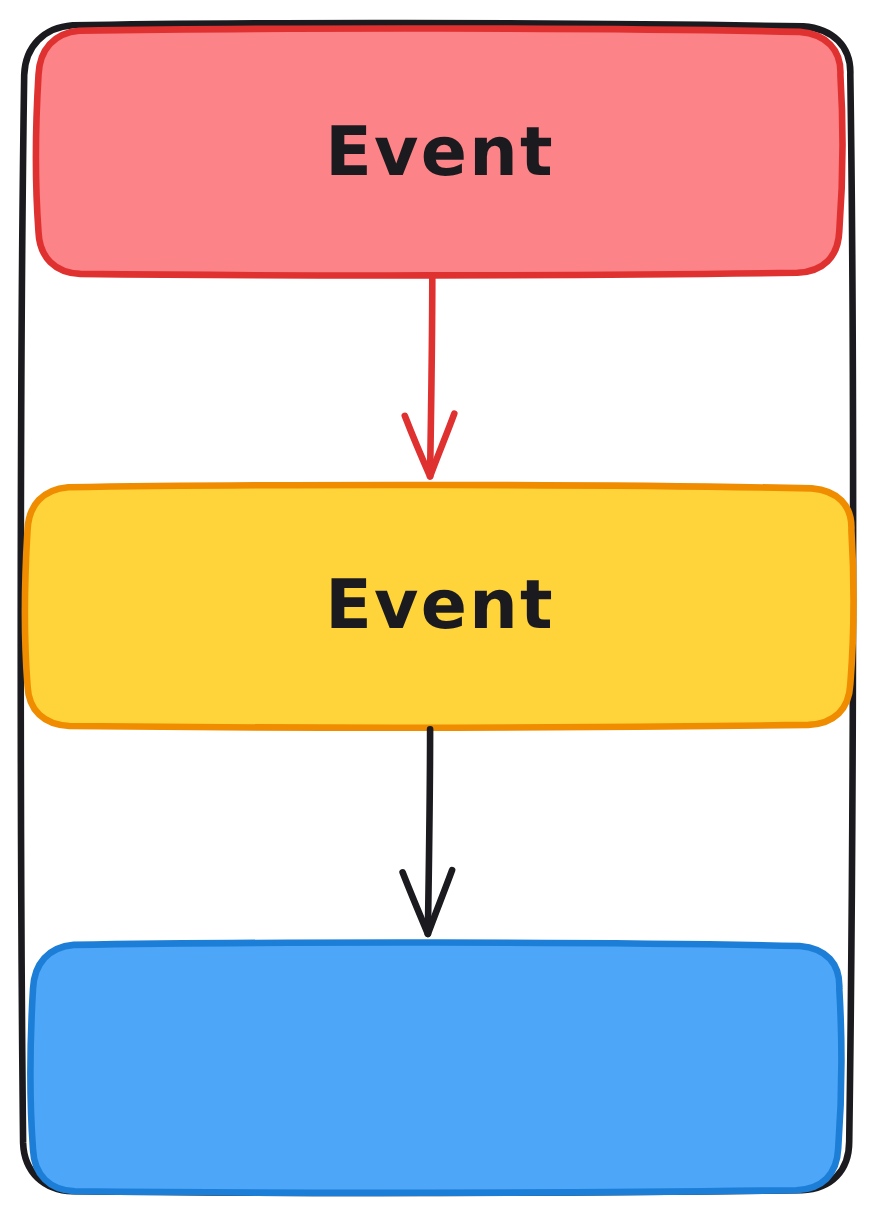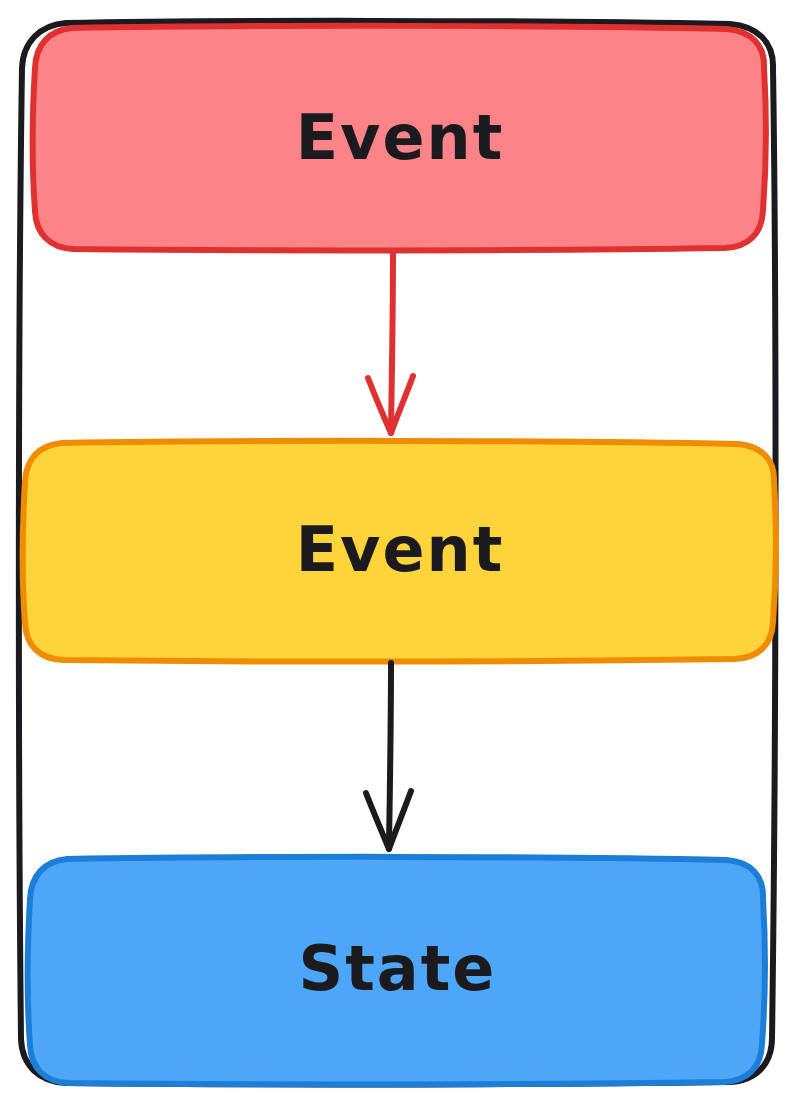--- a/index.html
+++ b/index.html
@@ -104,19 +104,18 @@
       <path fill="none" stroke="#1b1b1f" stroke-width="6" stroke-linecap="round" d="M 391 663 C 391 722, 390 784, 389 846"></path>
       <path fill="none" stroke="#1b1b1f" stroke-width="6" stroke-linecap="round" stroke-linejoin="round" d="M 366 793 C 373 811, 381 830, 389 849"></path>
       <path fill="none" stroke="#1b1b1f" stroke-width="6" stroke-linecap="round" stroke-linejoin="round" d="M 411 791 C 404 810, 396 830, 389 849"></path>
     </g>
   </svg>
 
   <div class="node-label" style="left:35px; top:28px; width:730px; height:220px;">Event</div>
 
   <div class="node-label" style="left:25px; top:440px; width:750px; height:220px;">Event</div>
 
-  <div class="node-label" style="left:30px; top:856px; width:735px; height:226px;">State</div>
 
   <div class="node-hit" style="left:35px; top:28px; width:730px; height:220px;"></div>
   <div class="node-hit" style="left:25px; top:440px; width:750px; height:220px;"></div>
   <div class="node-hit" style="left:30px; top:856px; width:735px; height:226px;"></div>
 
 </div>
 
 </body></html>

